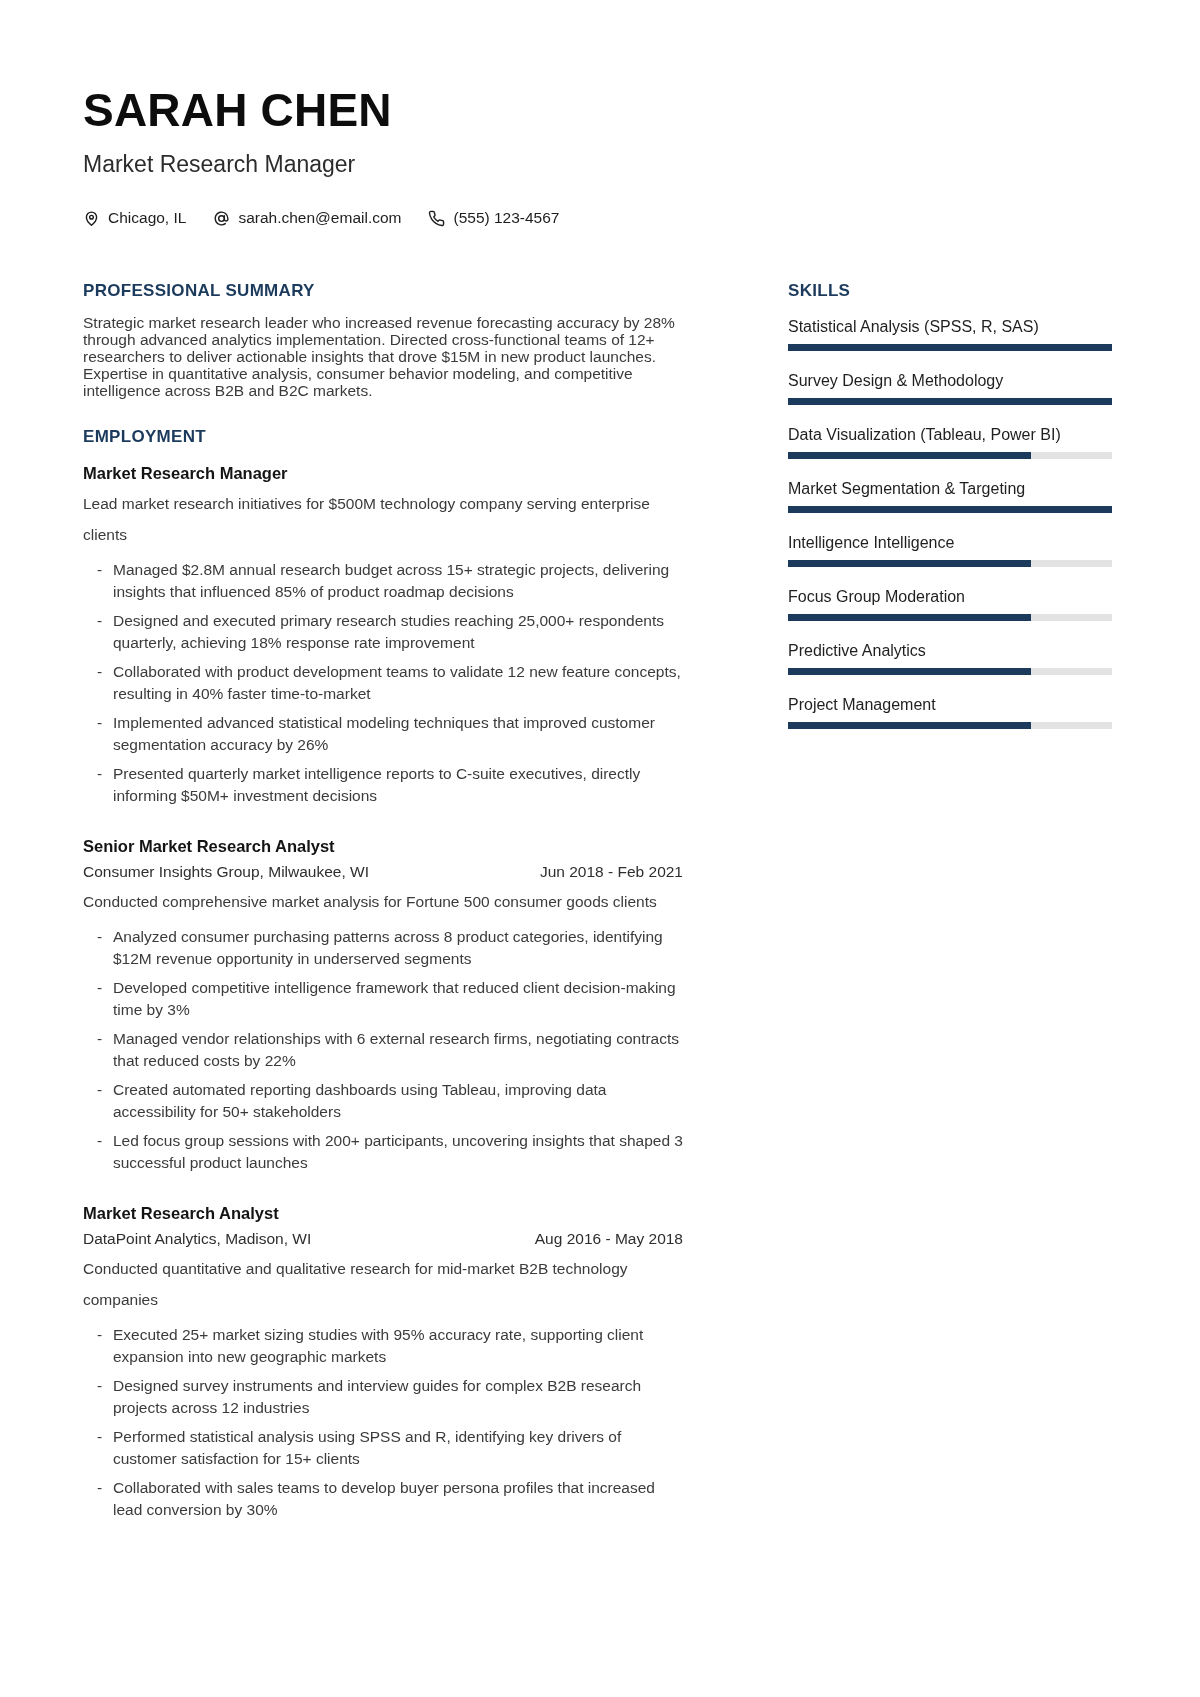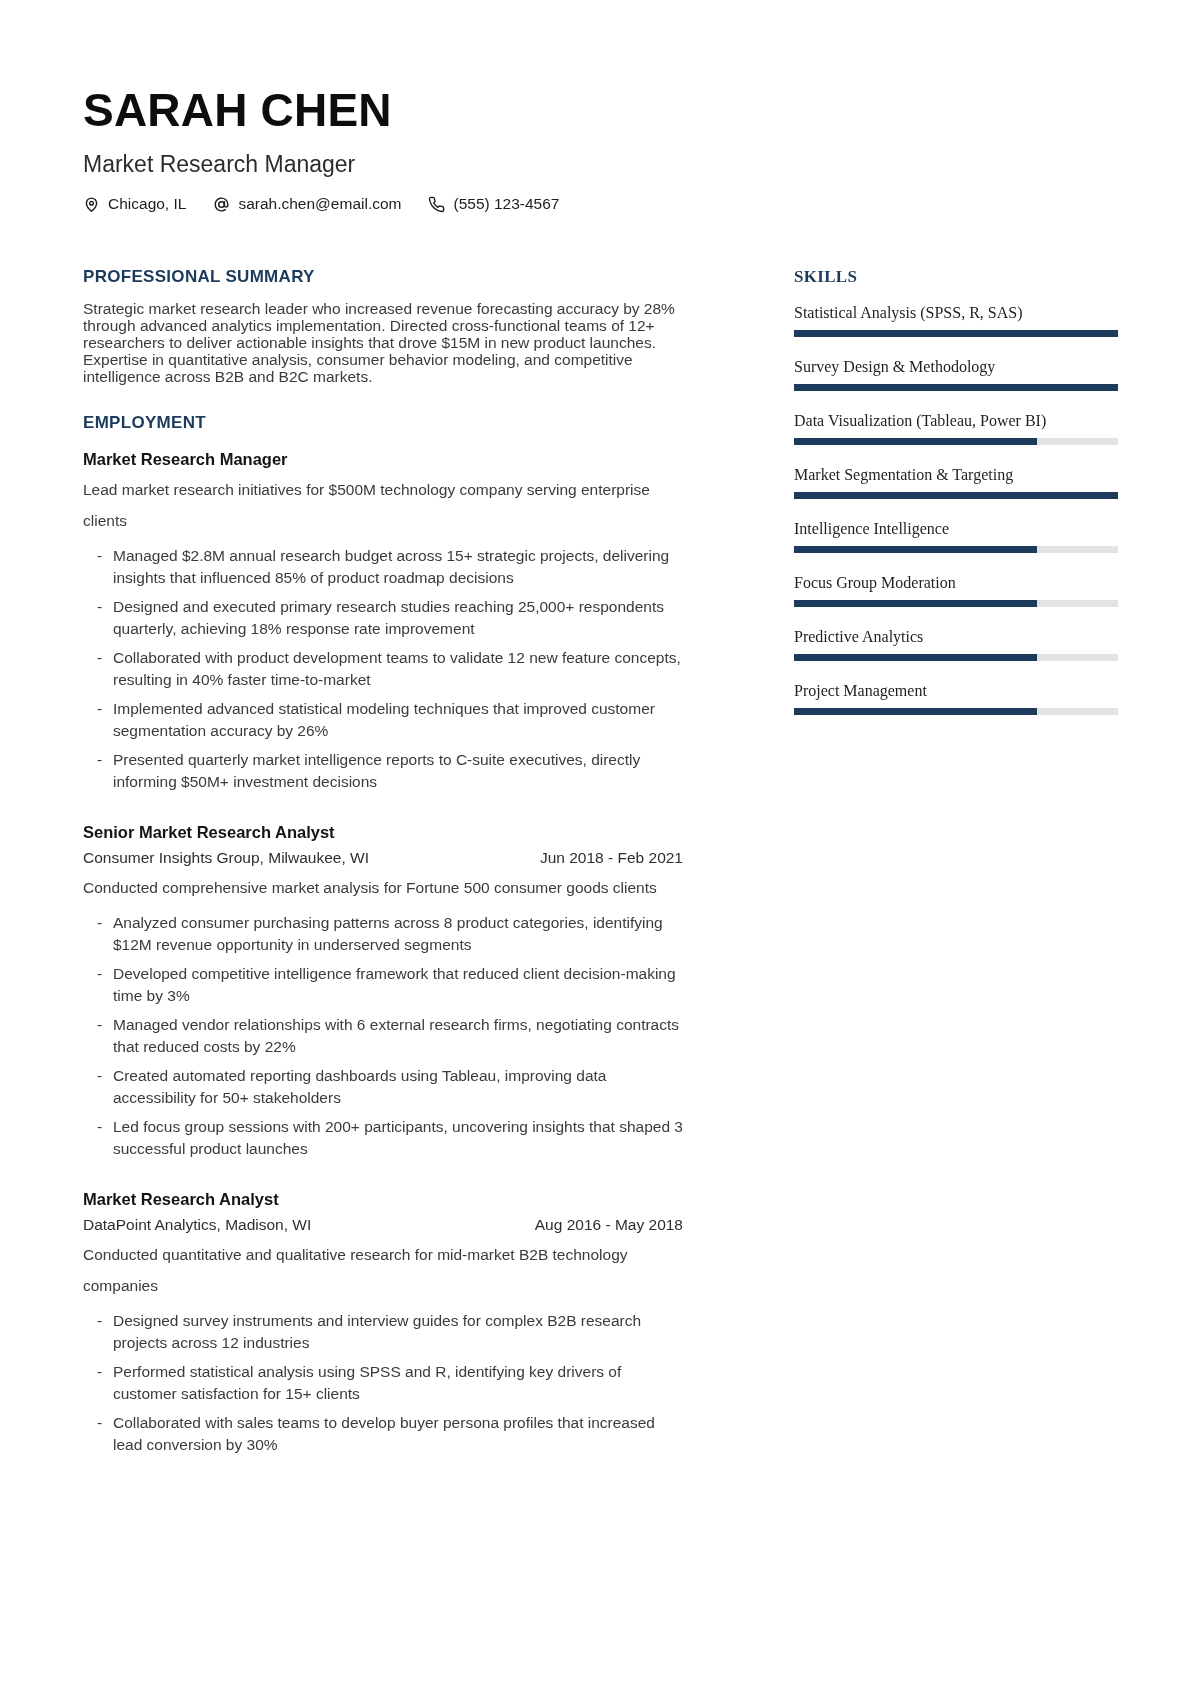--- a/index.html
+++ b/index.html
@@ -26,35 +26,35 @@
     letter-spacing: 0.2px;
     line-height: 1.05;
   }
   .subtitle {
     margin-top: 17px;
     font-size: 23px;
     font-weight: 400;
     color: #2c2c2c;
   }
   .contact {
-    margin-top: 17px;
+    margin-top: 31px;
     display: flex;
     align-items: center;
     gap: 27px;
     font-size: 15.5px;
     color: #1e1e1e;
   }
   .contact-item { display: flex; align-items: center; gap: 8px; }
   .cicon { width: 17px; height: 17px; display: inline-block; color: #1e1e1e; }
   .cicon svg { width: 100%; height: 100%; display: block; }
 
   
-  .columns { display: flex; margin-top: 54px; gap: 6px; }
+  .columns { display: flex; margin-top: 54px; }
   .left-col { width: 600px; flex: 0 0 600px; }
-  .right-col { width: 324px; flex: 0 0 324px; margin-left: 105px; font-family: Liberation Serif, serif; }
+  .right-col { width: 324px; flex: 0 0 324px; margin-left: 105px; }
 
   .section-heading {
     font-size: 17px;
     font-weight: 700;
     letter-spacing: 0.3px;
     color: #1b3a5c;
   }
 
   
   .summary-text {
@@ -193,20 +193,21 @@
         </div>
 
         <div class="job">
           <div class="job-title">Market Research Analyst</div>
           <div class="job-meta">
             <span>DataPoint Analytics, Madison, WI</span>
             <span>Aug 2016 - May 2018</span>
           </div>
           <div class="job-desc">Conducted quantitative and qualitative research for mid-market B2B technology companies</div>
           <ul class="bullets">
+            <li>Executed 25+ market sizing studies with 95% accuracy rate, supporting client expansion into new geographic markets</li>
             <li>Designed survey instruments and interview guides for complex B2B research projects across 12 industries</li>
             <li>Performed statistical analysis using SPSS and R, identifying key drivers of customer satisfaction for 15+ clients</li>
             <li>Collaborated with sales teams to develop buyer persona profiles that increased lead conversion by 30%</li>
           </ul>
         </div>
       </div>
     </div>
 
     <div class="right-col">
       <div class="section-heading">SKILLS</div>

